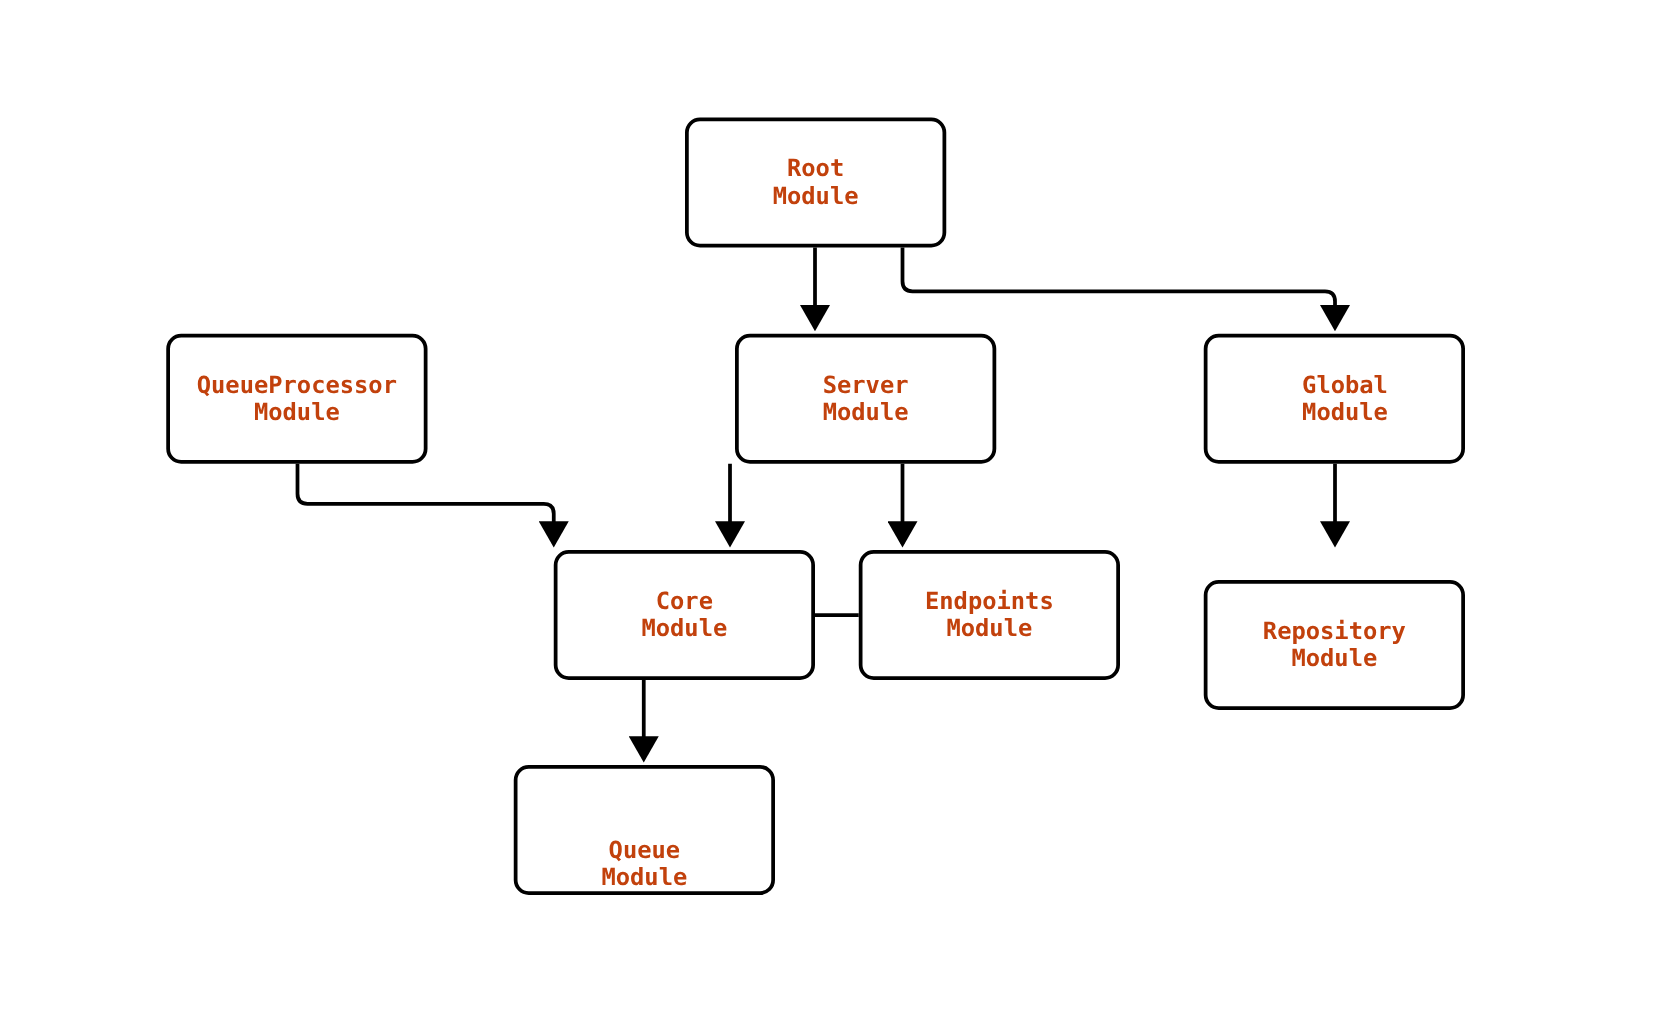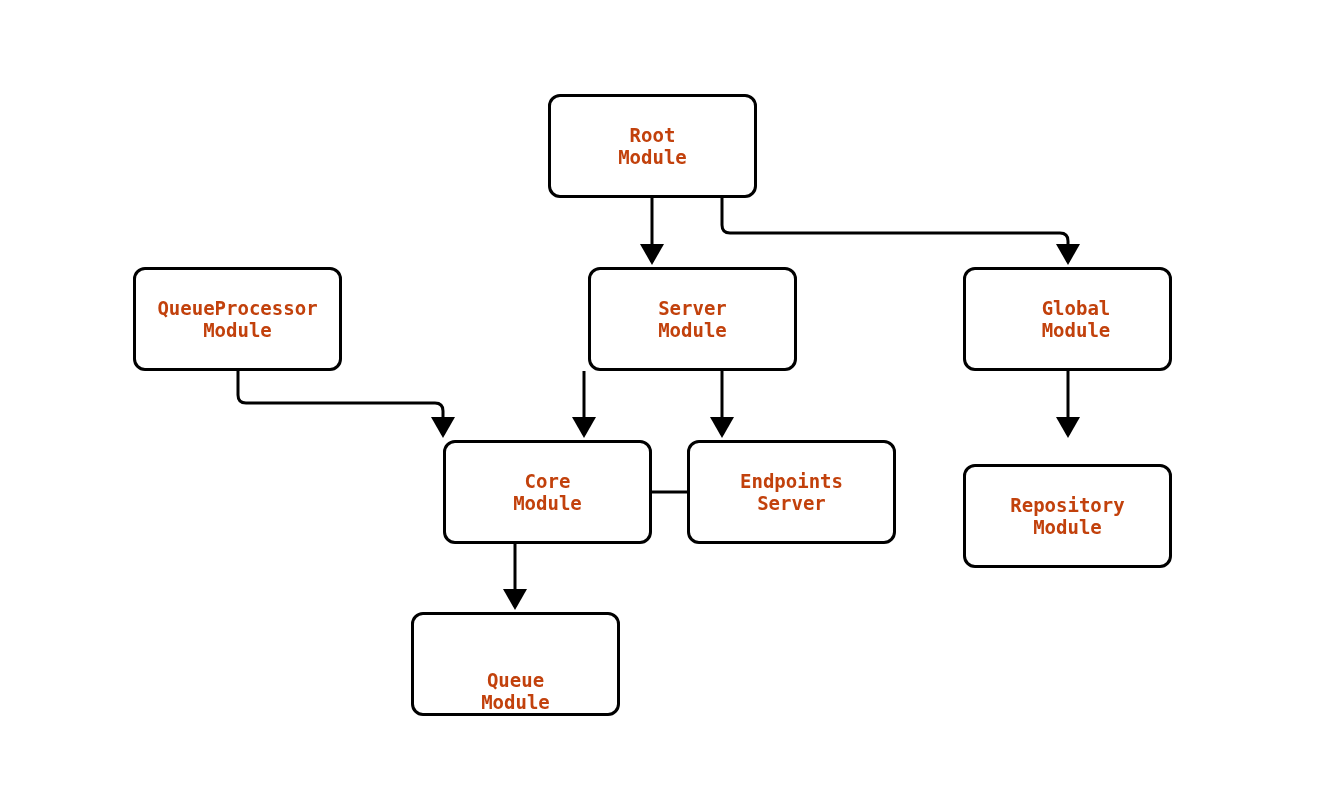--- a/index.html
+++ b/index.html
@@ -104,21 +104,21 @@
 Module</span>
   </div>
 
   <div class="node n-core">
     <span class="label">Core
 Module</span>
   </div>
 
   <div class="node n-endpoints">
     <span class="label">Endpoints
-Server</span>
+Module</span>
   </div>
 
   <div class="node n-repository">
     <span class="label">Repository
 Module</span>
   </div>
 
   <div class="node n-queue">
     <span class="label">Queue
 Module</span>

